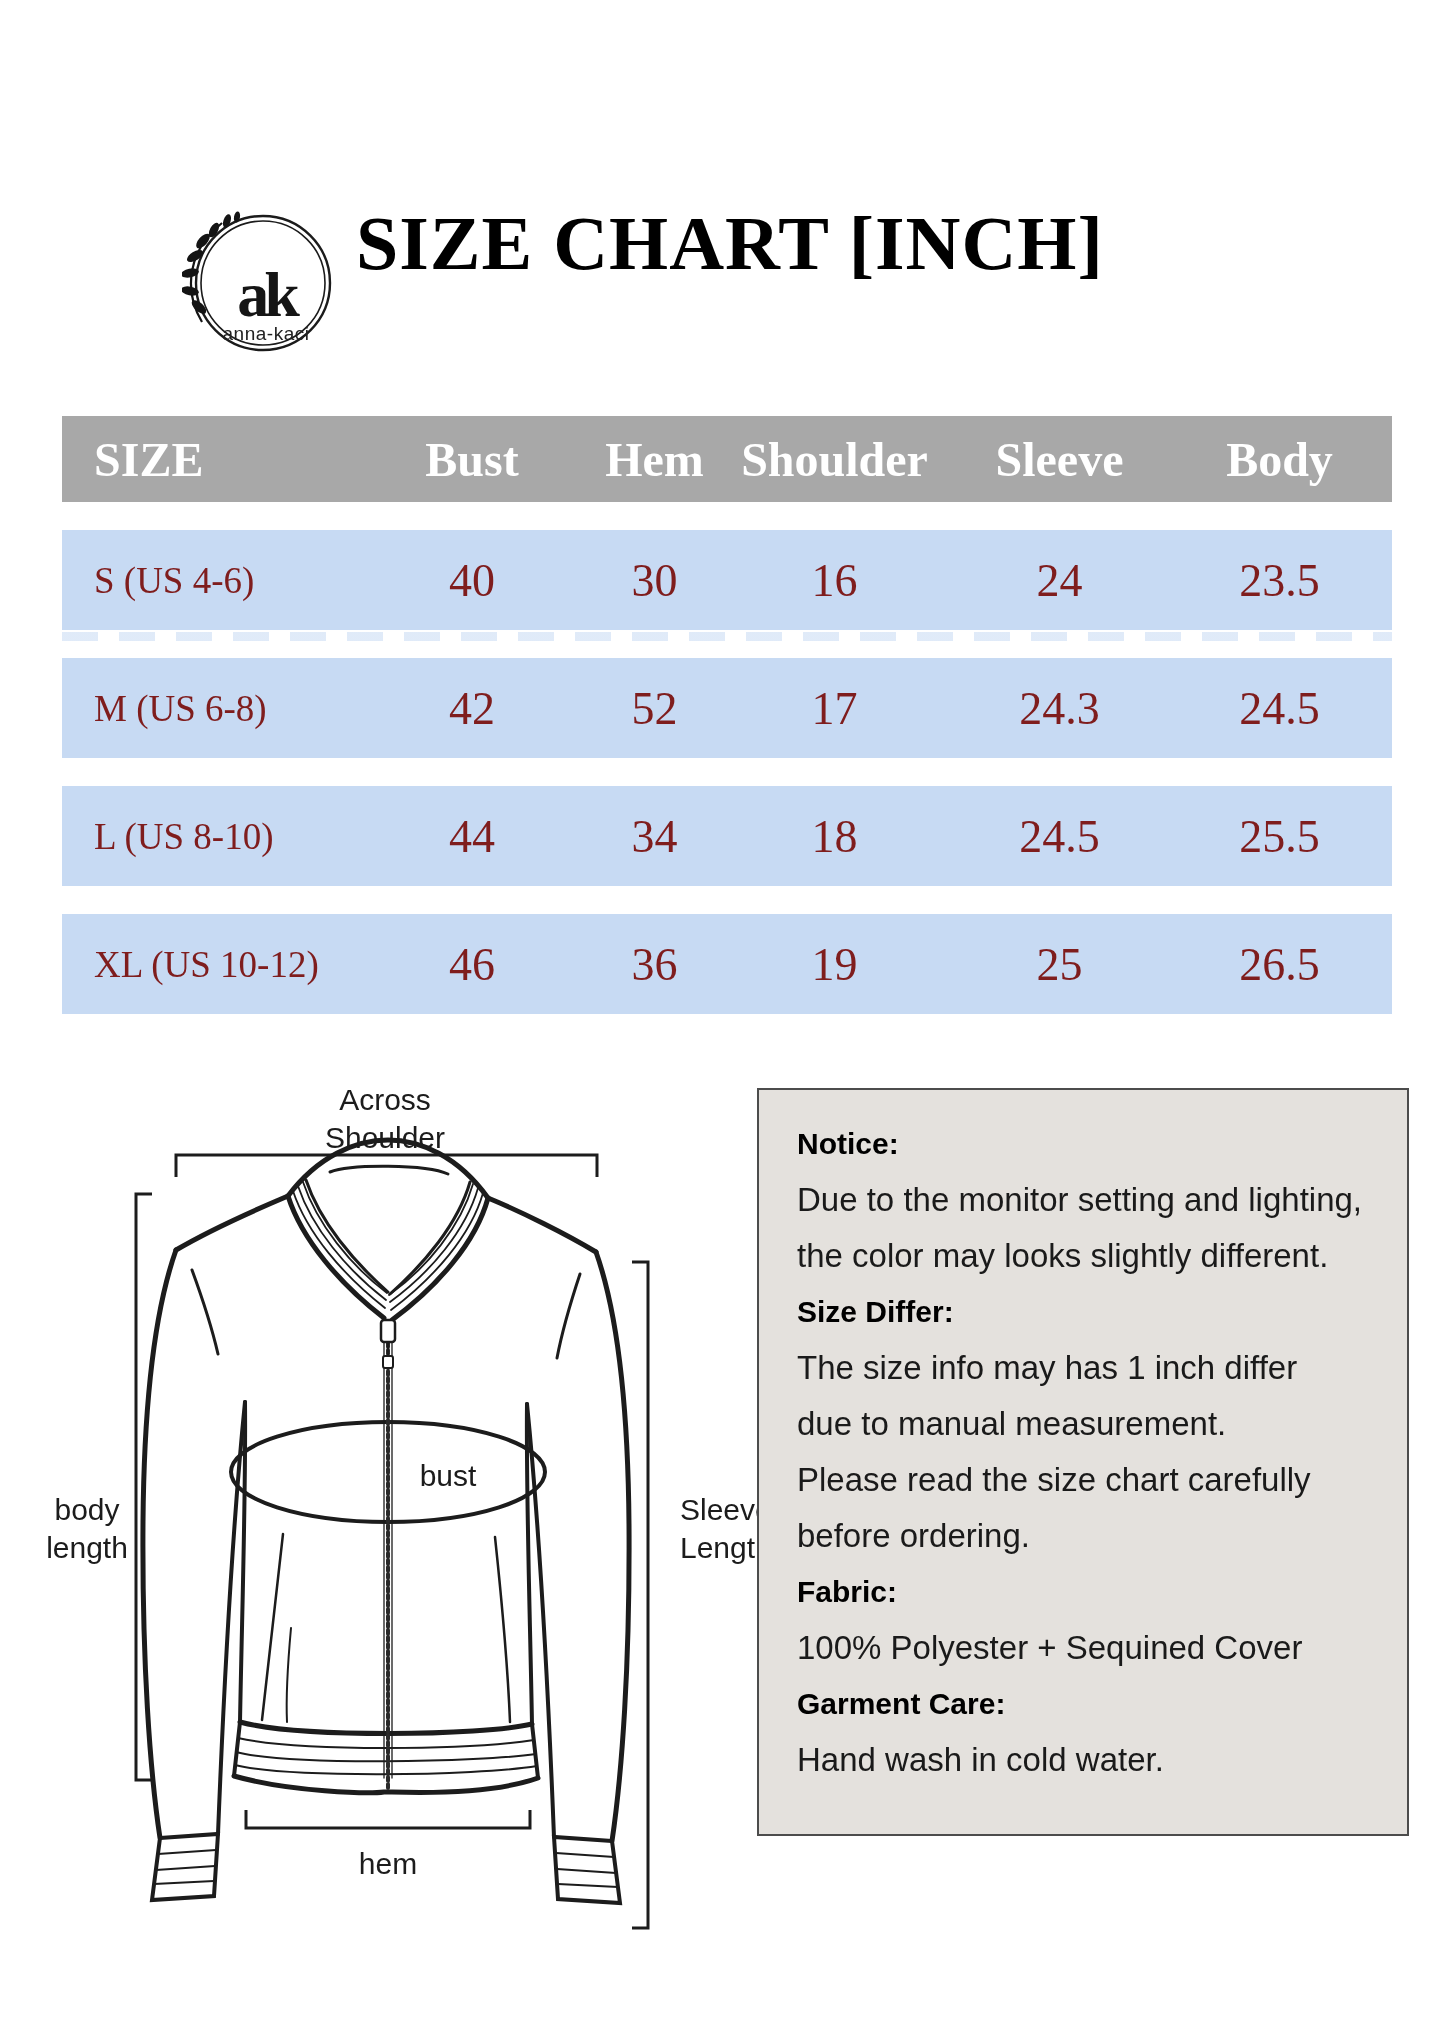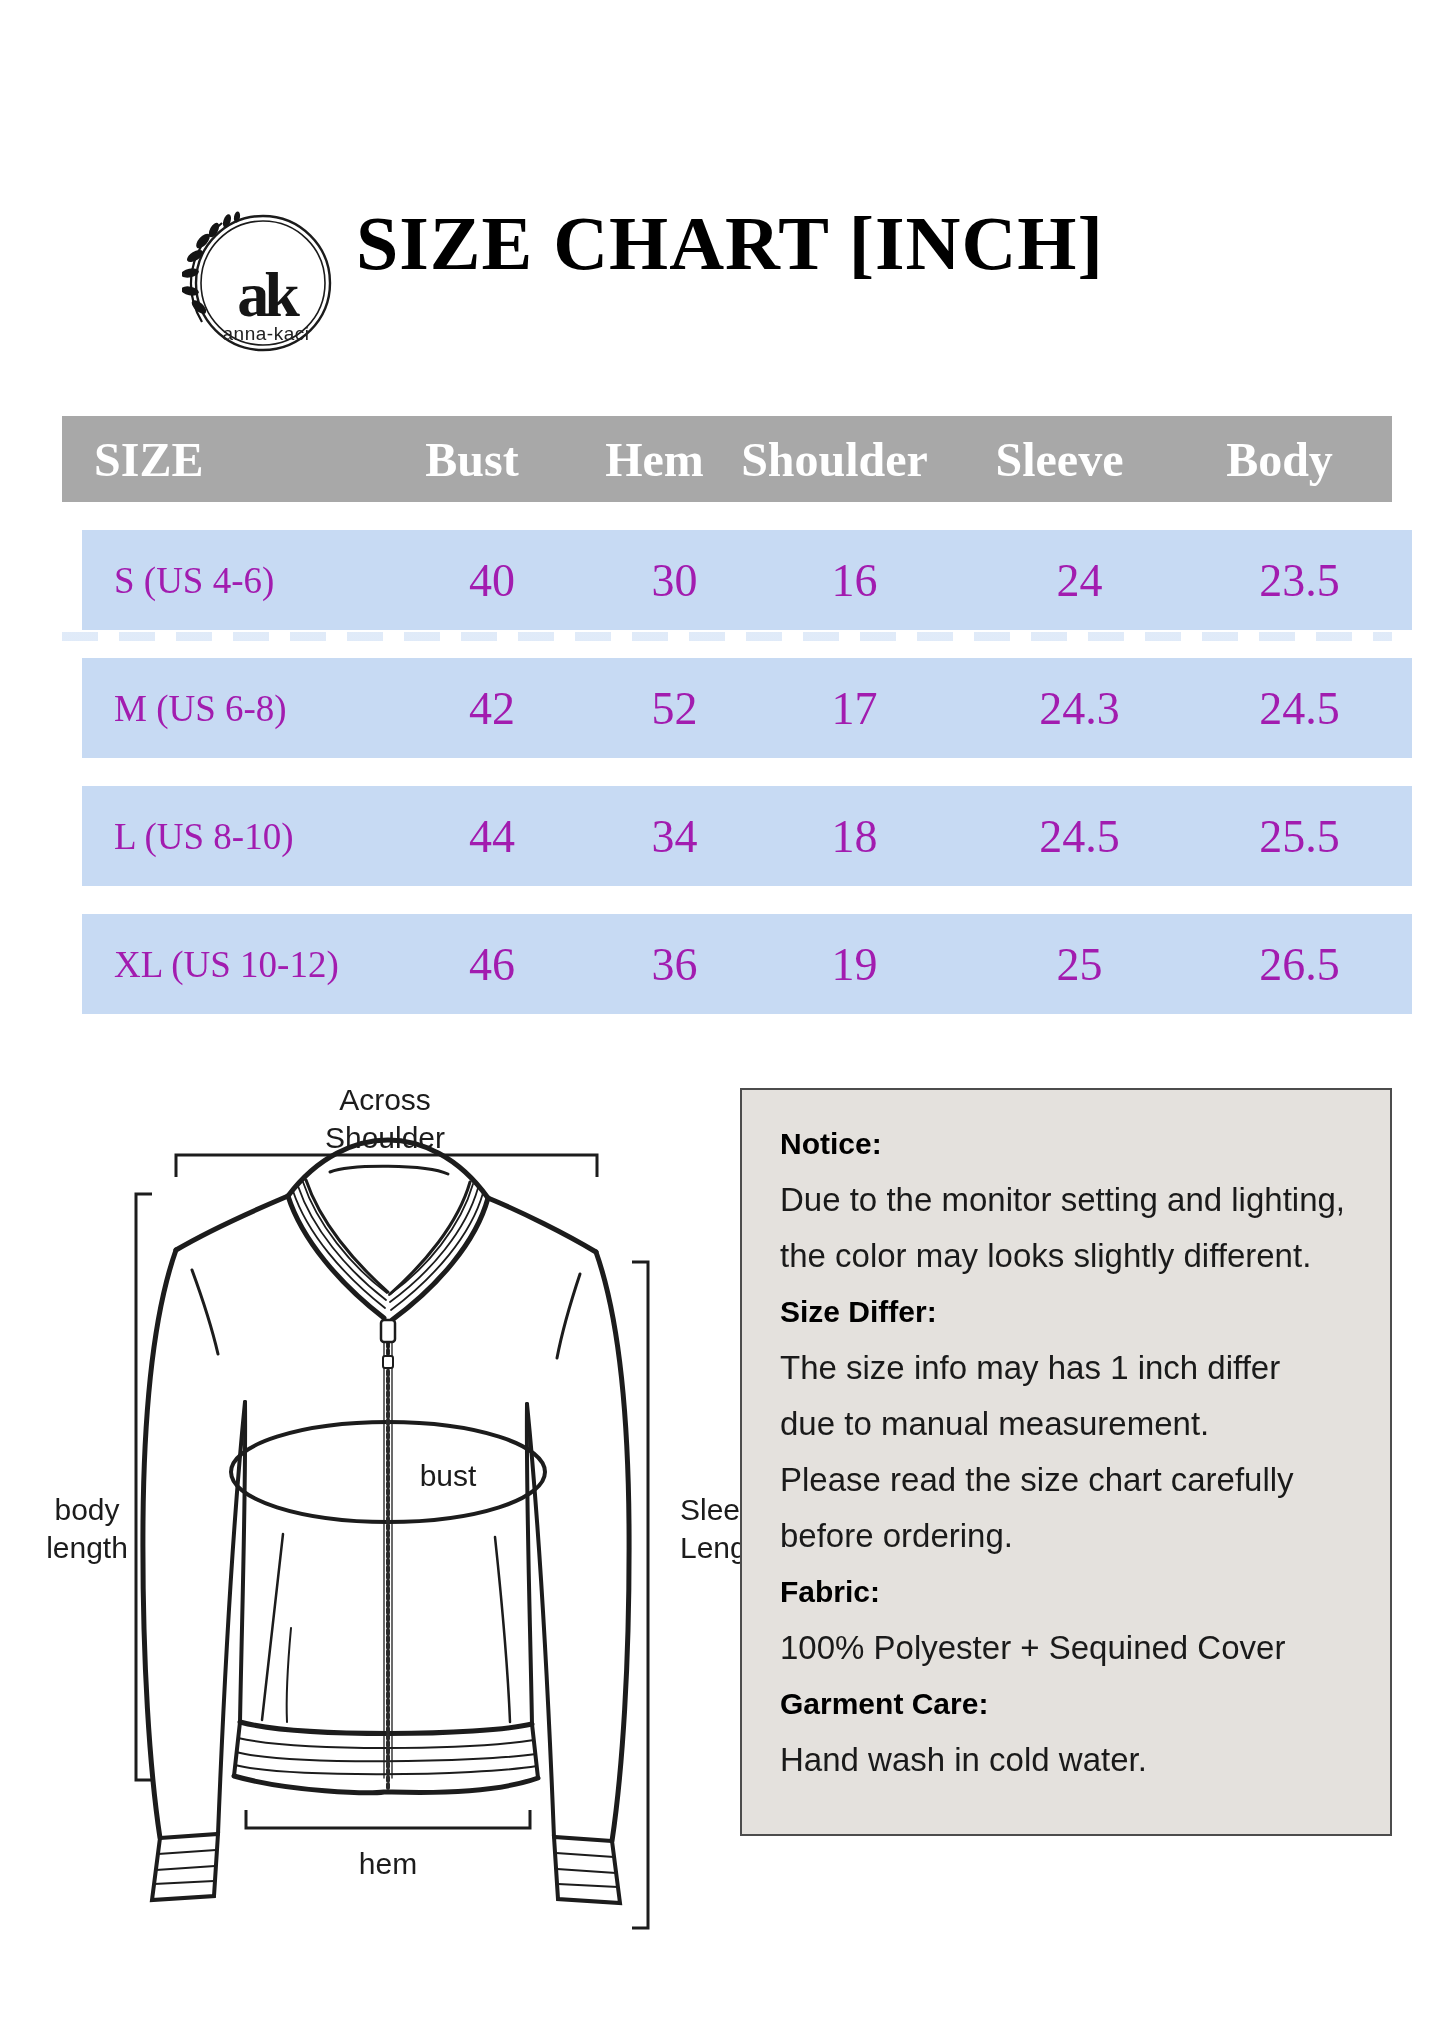--- a/index.html
+++ b/index.html
@@ -15,35 +15,35 @@
   .title{position:absolute;left:356px;top:200px;width:980px;margin:0;
          font-family:"Liberation Serif",serif;font-weight:700;font-size:76px;
          letter-spacing:1px;color:#000000;white-space:nowrap;}
 
   
   .tbl-row{position:absolute;left:62px;width:1330px;display:grid;
            grid-template-columns:290px 240px 125px 235px 215px 225px;align-items:center;}
   .thead{top:416px;height:86px;background:var(--header-bg);
          font-family:Liberation Serif, serif;font-weight:700;font-size:48px;color:var(--header-text);}
   .trow{height:100px;background:var(--row-bg);
-        font-family:"Liberation Serif",serif;color:#a21caf;margin-left:20px;}
+        font-family:"Liberation Serif",serif;color:#7f1d1d;}
   .r0{top:530px}.r1{top:658px}.r2{top:786px}.r3{top:914px}
   .cell{text-align:center;}
   .cell.first{text-align:left;padding-left:32px;}
   .trow .first{font-size:37px;}
   .trow .num{font-size:46px;}
   .dashes{position:absolute;left:62px;top:632px;width:1330px;height:9px;opacity:.55;
           background:repeating-linear-gradient(90deg,var(--row-bg) 0 36px,rgba(255,255,255,0) 36px 57px);}
 
   
   .diagram{position:absolute;left:40px;top:1072px;}
   .dlabel{font-family:"Liberation Sans",sans-serif;font-size:30px;fill:#1c1c1c;}
 
   
-  .notice{position:absolute;left:740px;top:1088px;width:652px;height:748px;box-sizing:border-box;
+  .notice{position:absolute;left:757px;top:1088px;width:652px;height:748px;box-sizing:border-box;
           background:var(--notice-bg);border:2px solid var(--notice-border);
           padding:26px 30px 0 38px;}
   .nline{height:56px;line-height:56px;font-size:33px;color:#1a1a1a;white-space:nowrap;}
   .nbold{font-weight:700;font-size:30px;color:#000;}
 </style>
 </head>
 <body>
 
 <div class="page">
 

